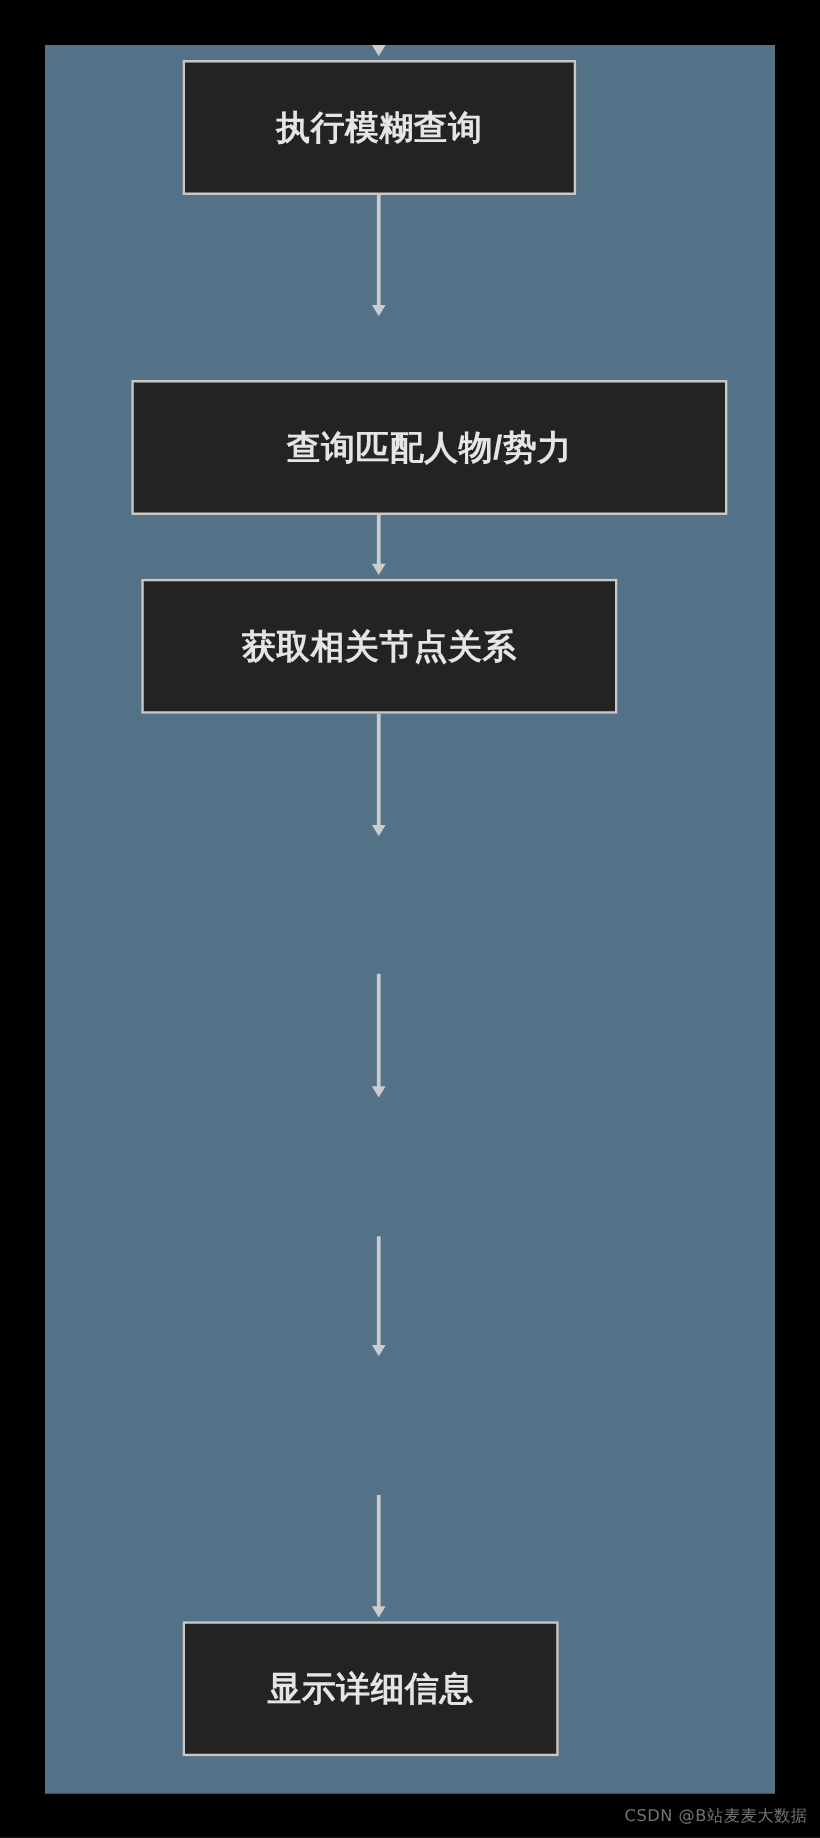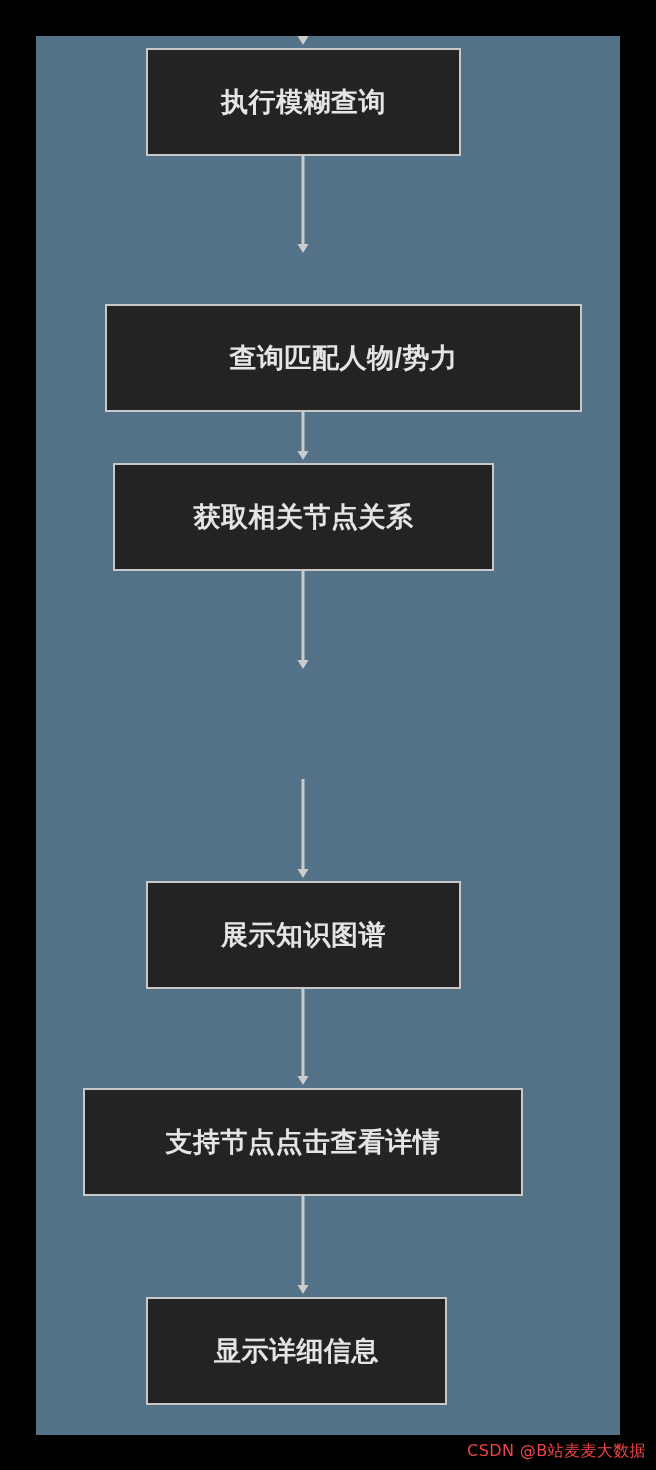--- a/index.html
+++ b/index.html
@@ -63,22 +63,22 @@
   #node-3 { left: 56px;  top: 636px;  width: 422px; height: 107px; }
   #node-4 { left: 110px; top: 845px;  width: 315px; height: 108px; }
   #node-5 { left: 47px;  top: 1052px; width: 440px; height: 108px; }
   #node-6 { left: 110px; top: 1261px; width: 301px; height: 108px; }
 
   
   #watermark {
     position: absolute;
     right: 10px;
     bottom: 8px;
-    color: #ef4444;
-    font-size: 16px;
+    color: #737373;
+    font-size: 13px;
     font-family: "DejaVu Sans", sans-serif;
     letter-spacing: 0.4px;
     white-space: nowrap;
   }
 </style>
 </head>
 <body>
 
 <div id="flow-canvas">
 
@@ -131,27 +131,21 @@
 
   <div class="node" id="node-1">
     <span class="node-label">查询匹配人物/势力</span>
   </div>
 
   <div class="node" id="node-2">
     <span class="node-label">获取相关节点关系</span>
   </div>
 
 
-  <div class="node" id="node-4">
-    <span class="node-label">展示知识图谱</span>
-  </div>
 
-  <div class="node" id="node-5">
-    <span class="node-label">支持节点点击查看详情</span>
-  </div>
 
   <div class="node" id="node-6">
     <span class="node-label">显示详细信息</span>
   </div>
 
 </div>
 
 <div id="watermark">CSDN @B站麦麦大数据</div>
 
 </body></html>

